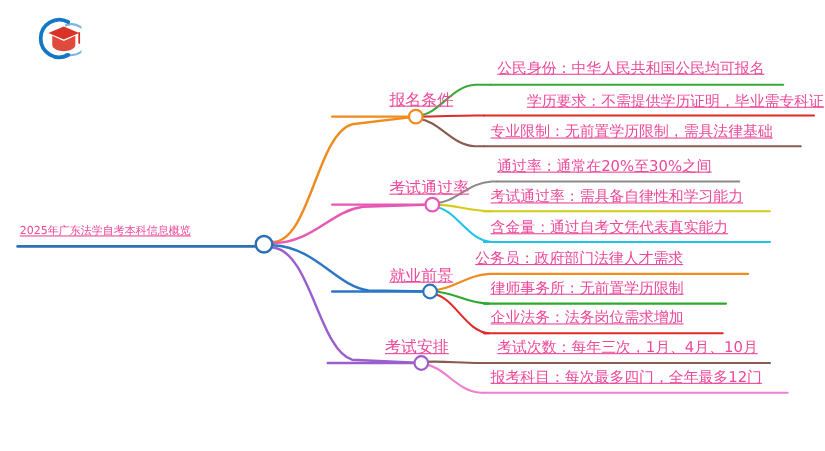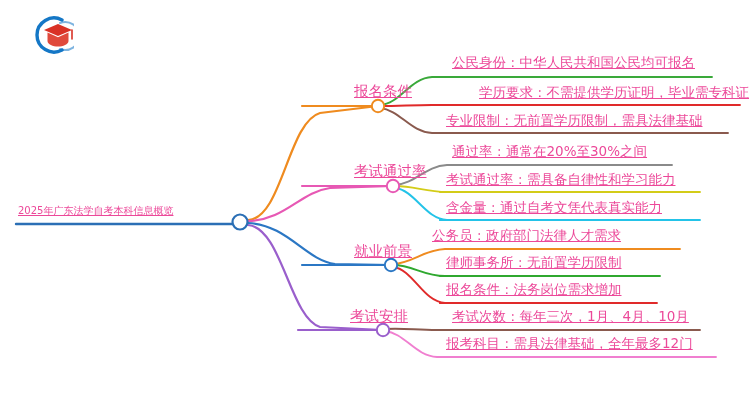--- a/index.html
+++ b/index.html
@@ -194,16 +194,16 @@
 <div class="node-label leaf-label l-0">公民身份：中华人民共和国公民均可报名</div>
 <div class="node-label leaf-label l-1">学历要求：不需提供学历证明，毕业需专科证</div>
 <div class="node-label leaf-label l-2">专业限制：无前置学历限制，需具法律基础</div>
 
 <div class="node-label leaf-label l-3">通过率：通常在20%至30%之间</div>
 <div class="node-label leaf-label l-4">考试通过率：需具备自律性和学习能力</div>
 <div class="node-label leaf-label l-5">含金量：通过自考文凭代表真实能力</div>
 
 <div class="node-label leaf-label l-6">公务员：政府部门法律人才需求</div>
 <div class="node-label leaf-label l-7">律师事务所：无前置学历限制</div>
-<div class="node-label leaf-label l-8">报名条件：法务岗位需求增加</div>
+<div class="node-label leaf-label l-8">企业法务：法务岗位需求增加</div>
 
 <div class="node-label leaf-label l-9">考试次数：每年三次，1月、4月、10月</div>
-<div class="node-label leaf-label l-10">报考科目：需具法律基础，全年最多12门</div>
+<div class="node-label leaf-label l-10">报考科目：每次最多四门，全年最多12门</div>
 
 </body></html>

